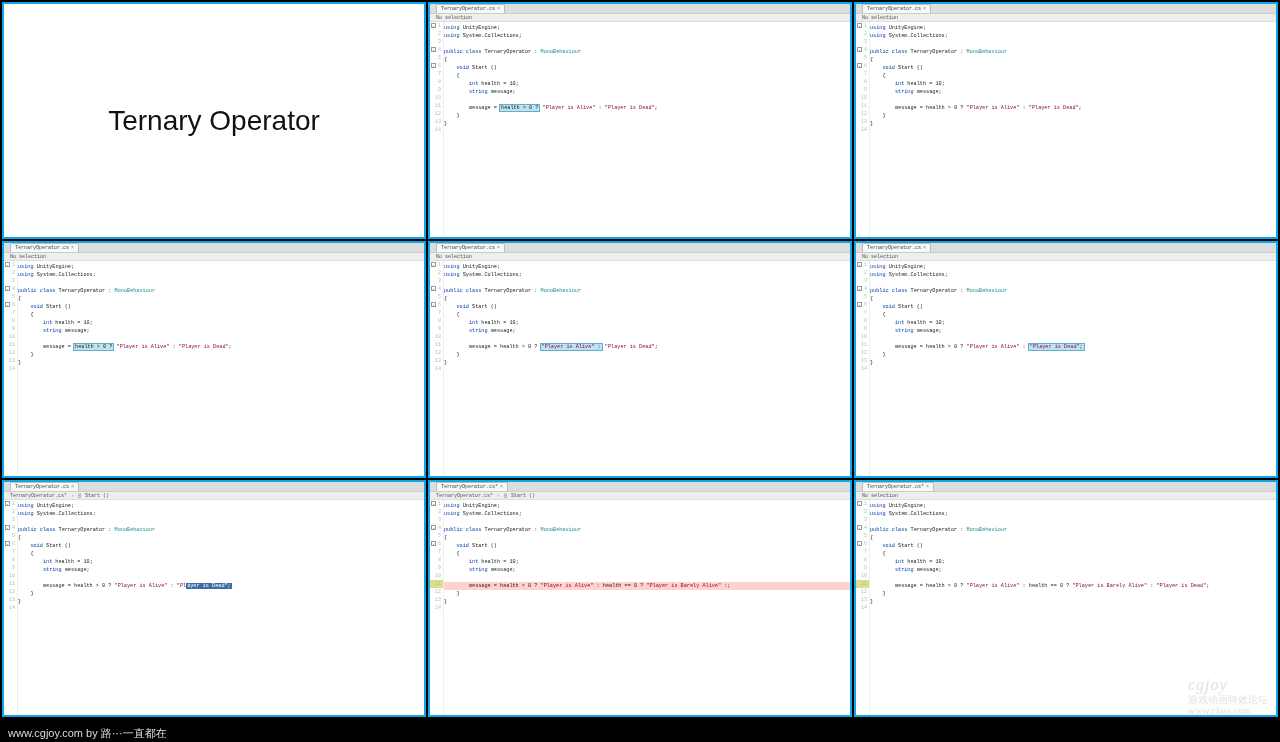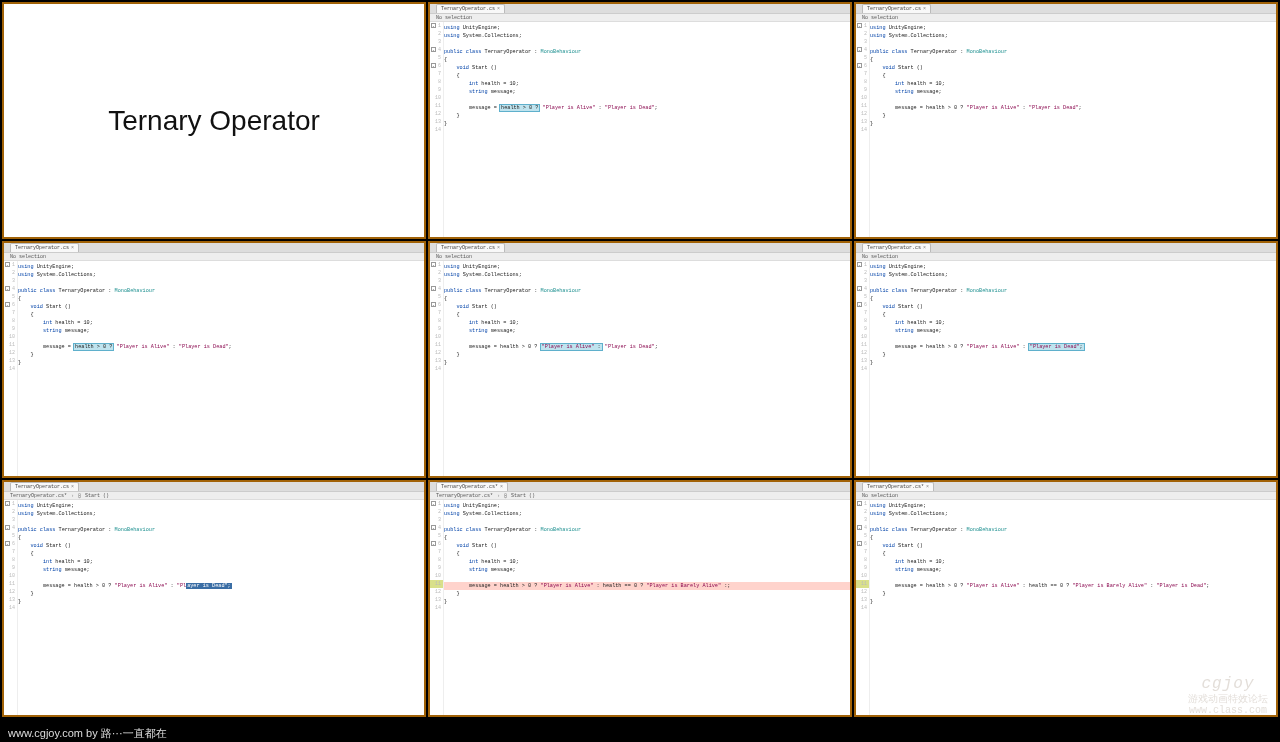--- a/index.html
+++ b/index.html
@@ -1,18 +1,18 @@
 <!DOCTYPE html>
 <html><head>
 <meta charset="utf-8">
 <style>
   * { margin:0; padding:0; box-sizing:border-box; }
   body { background:#000; font-family: "Lucida Console","Courier New",monospace; font-size:5px; color:#333; }
   .grid { display:grid; grid-template-columns:repeat(3,1fr); grid-template-rows:repeat(3,237px); gap:2px; padding:2px; background:#000; }
-  .cell { background:#fff; border:2px solid #a16207; position:relative; overflow:hidden; display:flex; flex-direction:column; }
+  .cell { background:#fff; border:2px solid #0ea5e9; position:relative; overflow:hidden; display:flex; flex-direction:column; }
   .title-cell { display:flex; align-items:center; justify-content:center; background:#fff; }
   .title-cell h1 { font-family: Arial, Helvetica, sans-serif; font-size:28px; font-weight:500; color:#111; }
   .tabbar { background:#ddd; height:10px; display:flex; align-items:flex-end; padding-left:6px; border-bottom:1px solid #ccc; }
   .tab { background:#f8f8f8; border:1px solid #bbb; border-bottom:none; padding:1px 4px; font-size:5px; color:#444; border-radius:2px 2px 0 0; margin-right:2px; display:flex; align-items:center; gap:2px; }
   .tab .x { color:#888; font-size:5px; }
   .subbar { background:#eee; height:8px; border-bottom:1px solid #ddd; font-size:5px; color:#555; padding:1px 6px; display:flex; align-items:center; gap:4px; }
   .crumb-sep { color:#999; }
   .editor { display:flex; flex:1; font-family: "Lucida Console","Courier New",monospace; }
   .gutter { background:#fff; width:14px; border-right:1px solid #eee; }
   .gutter .ln { height:8px; line-height:8px; text-align:right; padding-right:2px; color:#bbb; font-size:5px; position:relative; }
@@ -20,21 +20,21 @@
   .code { flex:1; background:#fff; padding-top:2px; }
   .cline { height:8px; line-height:8px; white-space:pre; font-size:5.2px; color:#222; }
   .k-blue { color:#0042a8; }
   .k-teal { color:#1c8f8f; }
   .k-str  { color:#8b0a50; }
   .hl { background:#bfe3ee; outline:1px solid #5fb0cc; padding:0 1px; }
   .sel { background:#3b6ea5; color:#fff; padding:0 1px; }
   .errline { background:#ffd3cc; }
   .cur-gutter { background:#d9e08a; }
   .footer { position:fixed; left:0; bottom:0; width:100%; height:18px; background:#000; color:#ddd; font-family:Arial,sans-serif; font-size:11px; display:flex; align-items:center; padding-left:8px;margin-top:44px; }
-  .watermark { position:fixed; right:12px; bottom:26px; color:rgba(200,190,180,.5); font-family:Liberation Mono, monospace; font-size:10px; text-align:center; line-height:1.1; pointer-events:none; }
+  .watermark { position:fixed; right:12px; bottom:26px; color:rgba(200,190,180,.5); font-family:Liberation Serif, serif; font-size:10px; text-align:left; line-height:1.1; pointer-events:none; }
   .watermark .big { font-size:16px; font-style:italic; letter-spacing:1px; }
 </style>
 </head>
 <body>
 
 <div class="grid">
 
   <div class="cell title-cell">
     <h1>Ternary Operator</h1>
   </div>

